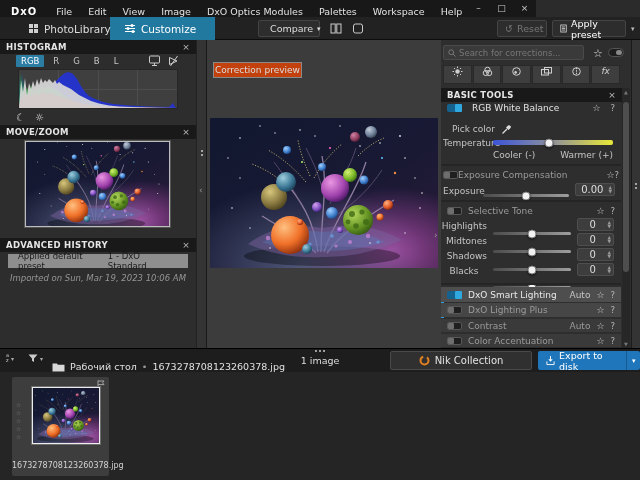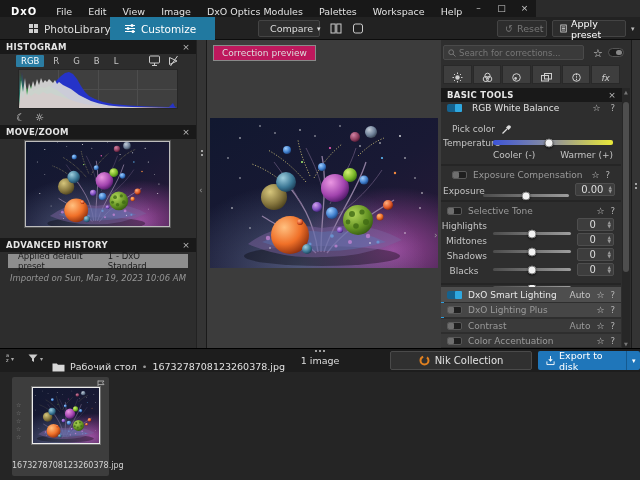--- a/index.html
+++ b/index.html
@@ -23,31 +23,31 @@
 
 .left-panel{left:0;top:40px;width:196px;height:308px;background:#2d2d2d}
 .phead{position:absolute;left:0;width:100%;height:14px;background:#191919;display:flex;align-items:center;justify-content:space-between;padding:0 6px;font-size:8.5px;font-weight:bold;color:#e6e6e6;letter-spacing:.3px}
 .phead .x{font-weight:normal;color:#bbb;font-size:9px}
 .hchip{padding:1px 5px;font-size:8.5px;color:#c5c5c5;border-radius:1px}
 .hchip.active{background:#2b7da3;color:#fff}
 .splitter-l{left:196px;top:40px;width:11px;height:308px;background:#343434;border-left:1px solid #222;border-right:1px solid #1a1a1a}
 .grip{position:absolute;left:50%;transform:translateX(-50%);display:flex;flex-direction:column;gap:2px}
 .grip i{width:2px;height:2px;background:#c9c9c9;border-radius:50%}
 .preview{left:207px;top:40px;width:234px;height:308px;background:#3c3c3c}
-.badge{position:absolute;left:6px;top:5px;border:1px solid #8a8a8a;background:#be185d;color:#ddd;font-size:9px;padding:2px 8px}
+.badge{position:absolute;left:6px;top:22px;border:1px solid #8a8a8a;background:#c2410c;color:#ddd;font-size:9px;padding:2px 1px}
 .right-panel{left:441px;top:40px;width:190px;height:308px;background:#2e2e2e}
 .splitter-r{left:631px;top:40px;width:9px;height:308px;background:#343434;border-left:1px solid #1a1a1a}
 
 .searchbox{position:absolute;left:2px;top:5px;width:141px;height:15px;background:#3a3a3a;border:1px solid #4a4a4a;border-radius:2px;display:flex;align-items:center;padding:0 4px;gap:3px}
 .searchbox input{flex:1;background:transparent;border:none;outline:none;color:#bbb;font-size:8.5px;font-family:inherit;min-width:0}
 .searchbox input::placeholder{color:#777}
 .pill{position:absolute;width:16px;height:9px;background:#1e1e1e;border:1px solid #555;border-radius:5px}
 .pill i{position:absolute;right:1px;top:1px;width:6px;height:5px;background:#888;border-radius:3px}
 .toolrow{position:absolute;left:2px;top:25px;width:177px;height:19px;display:flex;gap:1px}
-.toolrow .tg{flex:1;background:#3e3e3e;border:1px solid #292929;display:flex;align-items:flex-end;justify-content:center;color:#cfcfcf}
+.toolrow .tg{flex:1;background:#3e3e3e;border:1px solid #292929;display:flex;align-items:flex-start;justify-content:center;color:#cfcfcf}
 .sec-title{position:absolute;left:0;width:180px;height:13px;display:flex;align-items:center}
 .toggle{width:15px;height:8px;border-radius:2px;position:relative;flex:none}
 .toggle.on{background:#15628e}
 .toggle.on i{position:absolute;right:0;top:0;width:7px;height:8px;background:#2fa8e0;border-radius:1px}
 .toggle.off{background:#1f1f1f;border:1px solid #585858}
 .toggle.off i{position:absolute;left:0;top:0;width:6px;height:6px;background:#6e6e6e;border-radius:1px}
 .star{color:#d8d8d8;font-size:9px}
 .help{color:#b5b5b5;font-size:8.5px}
 .slider{position:relative;height:3px;border-radius:2px;background:linear-gradient(to right,#4c4c4c,#9d9d9d)}
 .slider .handle{position:absolute;top:50%;transform:translate(-50%,-50%);width:9px;height:9px;border-radius:50%;background:#f2f2f2;border:1px solid #7a7a7a;box-shadow:0 1px 2px rgba(0,0,0,.6)}
@@ -501,21 +501,21 @@
         </svg>
     </div>
     <span class="abs lab" style="left:2px;top:98px">Temperature</span>
     <div class="abs slider temp" style="left:52px;top:100px;width:120px">
       <div class="handle" style="left:47%"></div>
     </div>
     <span class="abs lab" style="left:52px;top:110px">Cooler (-)</span>
     <span class="abs lab" style="left:118px;top:110px;width:54px;text-align:right">Warmer (+)</span>
     <div class="divider" style="top:124px"></div>
 
-    <div class="sec-title" style="top:128px;padding:0 11px;gap:6px">
+    <div class="sec-title" style="top:128px;padding:0 2px;">
       <div class="toggle off">
           <i></i>
         </div>
       <span class="lab dim" style="flex:1">Exposure Compensation</span>
       <span class="star">☆</span>
       <span class="help">?</span>
     </div>
     <span class="abs lab" style="left:2px;top:146px">Exposure</span>
     <div class="abs slider" style="left:42px;top:149px;width:86px">
       <div class="handle" style="left:50%"></div>

